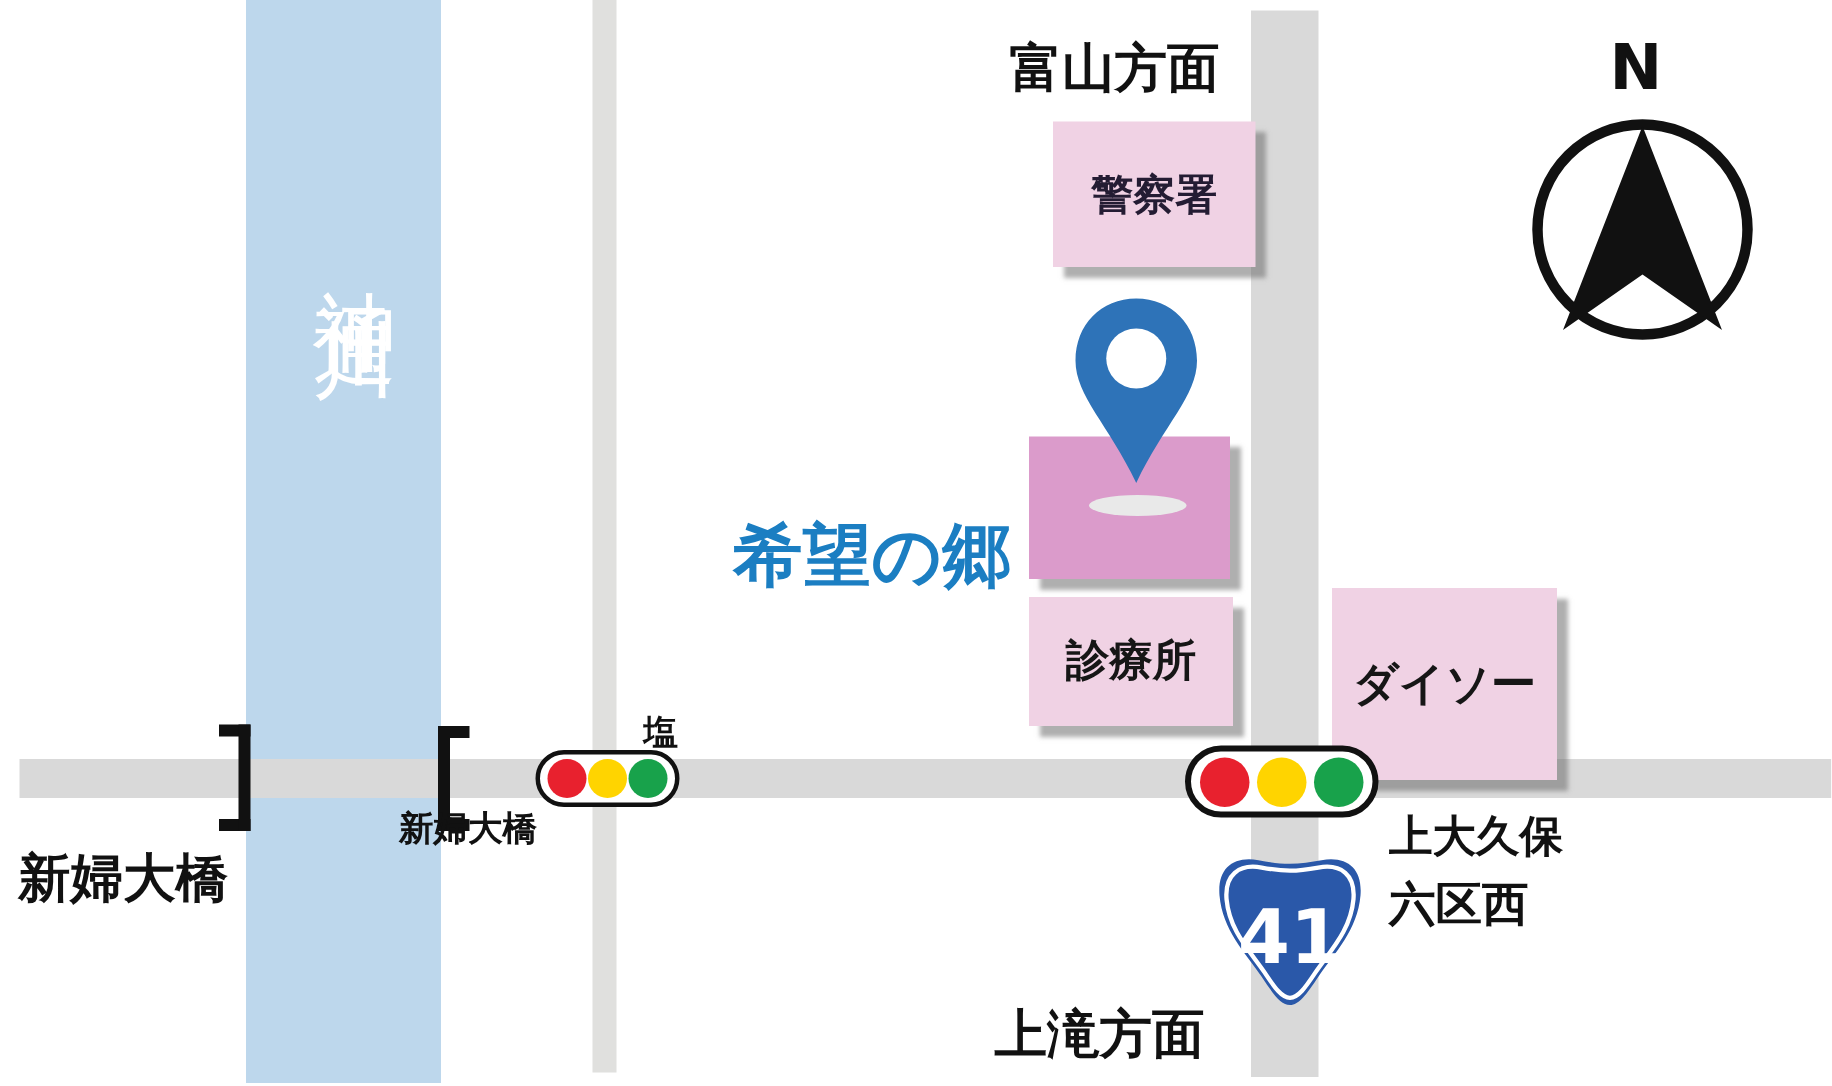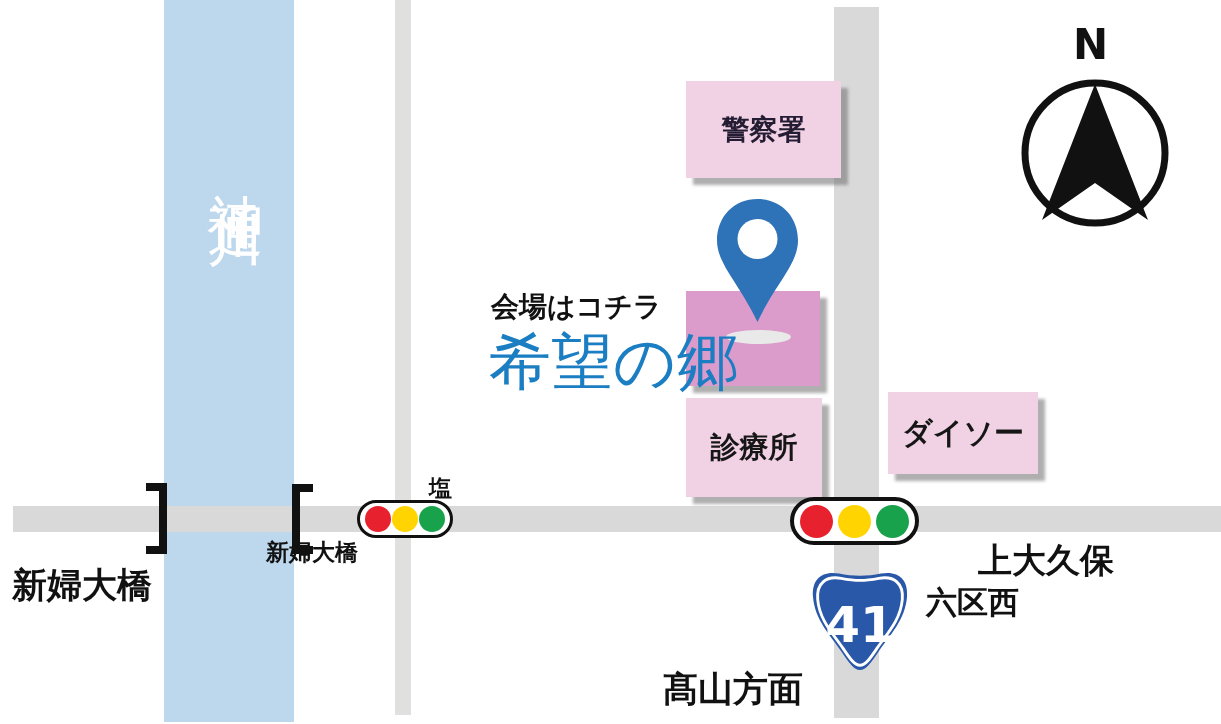--- a/index.html
+++ b/index.html
@@ -31,23 +31,23 @@
   .bracket-w { left:146px; top:483px; width:21px; height:71px; border:8px solid var(--ink); border-left:none; }
   .bracket-e { left:292px; top:484px; width:21px; height:70px; border:8px solid var(--ink); border-right:none; }
 
   
   .box {
     background:var(--building);
     box-shadow:7px 7px 3px rgba(110,110,110,.55);
     display:flex; align-items:center; justify-content:center;
     font-weight:600; white-space:nowrap;
   }
-  .box-police { left:686px; top:81px;  width:155px; height:97px;  font-size:28px; color:var(--police-text); }
-  .box-clinic { left:686px; top:398px; width:136px; height:99px;  font-size:29px; color:#161616; }
-  .box-daiso  { left:888px; top:392px; width:150px; height:82px; font-size:30px; color:#161616; }
+  .box-police { left:702px; top:81px;  width:135px; height:97px;  font-size:28px; color:var(--police-text); }
+  .box-clinic { left:686px; top:398px; width:136px; height:86px;  font-size:29px; color:#161616; }
+  .box-daiso  { left:888px; top:392px; width:150px; height:128px; font-size:30px; color:#161616; }
   .box-venue  { left:686px; top:291px; width:134px; height:95px;  background:var(--venue-box); }
   .pin-ellipse { left:726px; top:330px; width:65px; height:14px; border-radius:50%; background:var(--pin-shadow); }
   .pin-svg { left:714px; top:197px; width:87px; height:127px; }
 
   
   .signal {
     border:4px solid var(--ink); background:#fff; border-radius:999px;
     display:flex; align-items:center; justify-content:space-between;
   }
   .signal-left  { left:357px; top:500px; width:96px;  height:38px; padding:0 5px; border-width:3px; }
@@ -61,24 +61,24 @@
 
   
   .lbl { color:var(--ink); font-weight:600; white-space:nowrap; }
   .dir { font-size:35px; }
   .dir-top    { left:673px;  top:22px; }
   .dir-left   { left:12px;   top:562px; }
   .dir-right  { left:1058px; top:560px; }
   .dir-bottom { left:663px;  top:666px; }
   .shio-label   { left:429px; top:473px; font-size:23px; font-weight:700; }
   .bridge-label { left:266px; top:537px; font-size:23px; }
-  .xing-1 { left:978px; top:538px; font-size:34px; }
+  .xing-1 { left:926px; top:538px; font-size:29px; }
   .xing-2 { left:926px; top:582px; font-size:31px; }
   .venue-caption { left:491px; top:288px; font-size:28px; }
-  .venue-name    { left:489px; top:320px; font-size:62px; font-weight:400; color:var(--venue-text); }
+  .venue-name    { left:489px; top:340px; font-size:46px; font-weight:700; color:var(--venue-text); }
 
   
   .compass-n   { left:1073px; top:20px; font-size:42px; font-weight:800; }
   .compass-svg { left:1018px; top:76px; width:154px; height:154px; }
 
   
   .route-svg { left:805px; top:565px; width:110px; height:110px; }
   .route-num {
     font-size:50px; font-weight:700; fill:#ffffff;
     font-family:"DejaVu Sans","Liberation Sans",sans-serif;
@@ -93,40 +93,40 @@
   <div class="abs river-label">神通川</div>
 
   <div class="abs road-v-left"></div>
   <div class="abs road-v-right"></div>
   <div class="abs road-h"></div>
 
   <div class="abs bracket-w"></div>
   <div class="abs bracket-e"></div>
   <div class="abs lbl bridge-label">新婦大橋</div>
 
+  <div class="abs lbl dir dir-top">富山方面</div>
   <div class="abs lbl dir dir-left">新婦大橋</div>
-  <div class="abs lbl dir dir-bottom">髙山方面</div>
+  <div class="abs lbl dir dir-bottom">上滝方面</div>
 
   <div class="abs box box-police">
     <span>警察署</span>
   </div>
   <div class="abs box box-clinic">
     <span>診療所</span>
   </div>
   <div class="abs box box-daiso">
     <span>ダイソー</span>
   </div>
 
   <div class="abs box box-venue"></div>
   <div class="abs pin-ellipse"></div>
   <svg class="abs pin-svg" viewBox="0 0 87 127" aria-hidden="true">
     <path d="M43.5,2 C20,2 3,19.5 3,43.5 C3,67 25,86 43.5,125 C62,86 84,67 84,43.5 C84,19.5 67,2 43.5,2 Z" style="fill:var(--pin)"></path>
     <circle cx="43.5" cy="42" r="20" fill="#ffffff"></circle>
   </svg>
-  <div class="abs lbl venue-caption">会場はコチラ</div>
   <div class="abs lbl venue-name">希望の郷</div>
 
   <div class="abs signal signal-left">
     <div class="lamp lamp-red"></div>
     <div class="lamp lamp-yellow"></div>
     <div class="lamp lamp-green"></div>
   </div>
   <div class="abs lbl shio-label">塩</div>
 
   <div class="abs signal signal-right">

